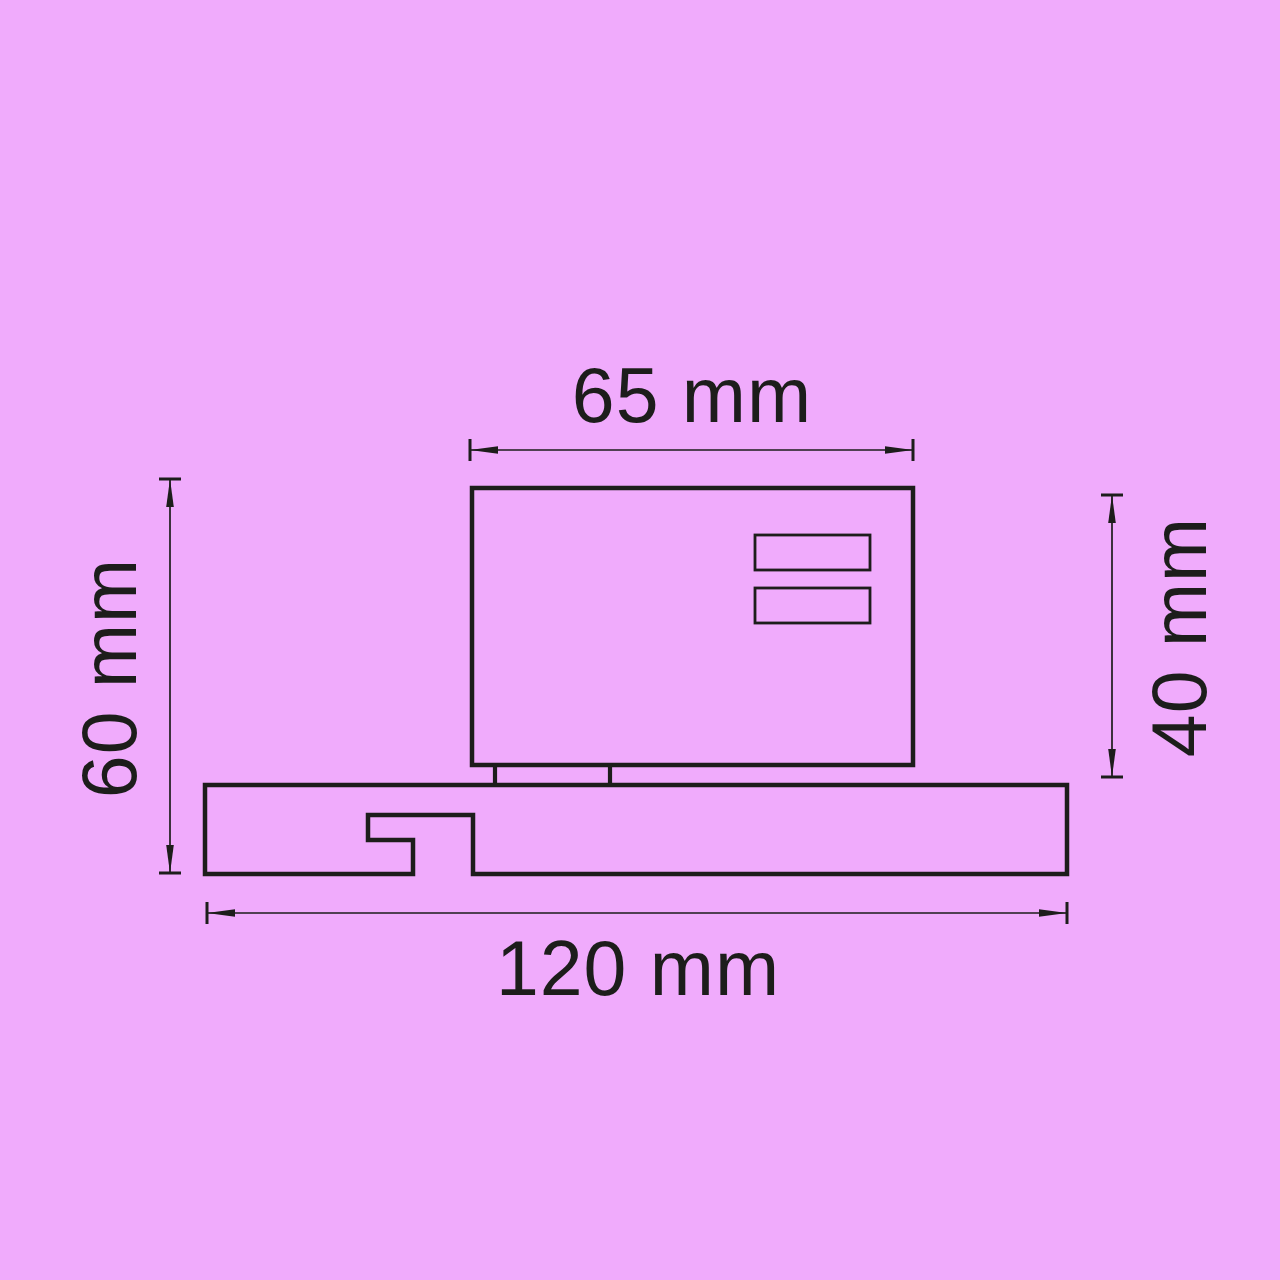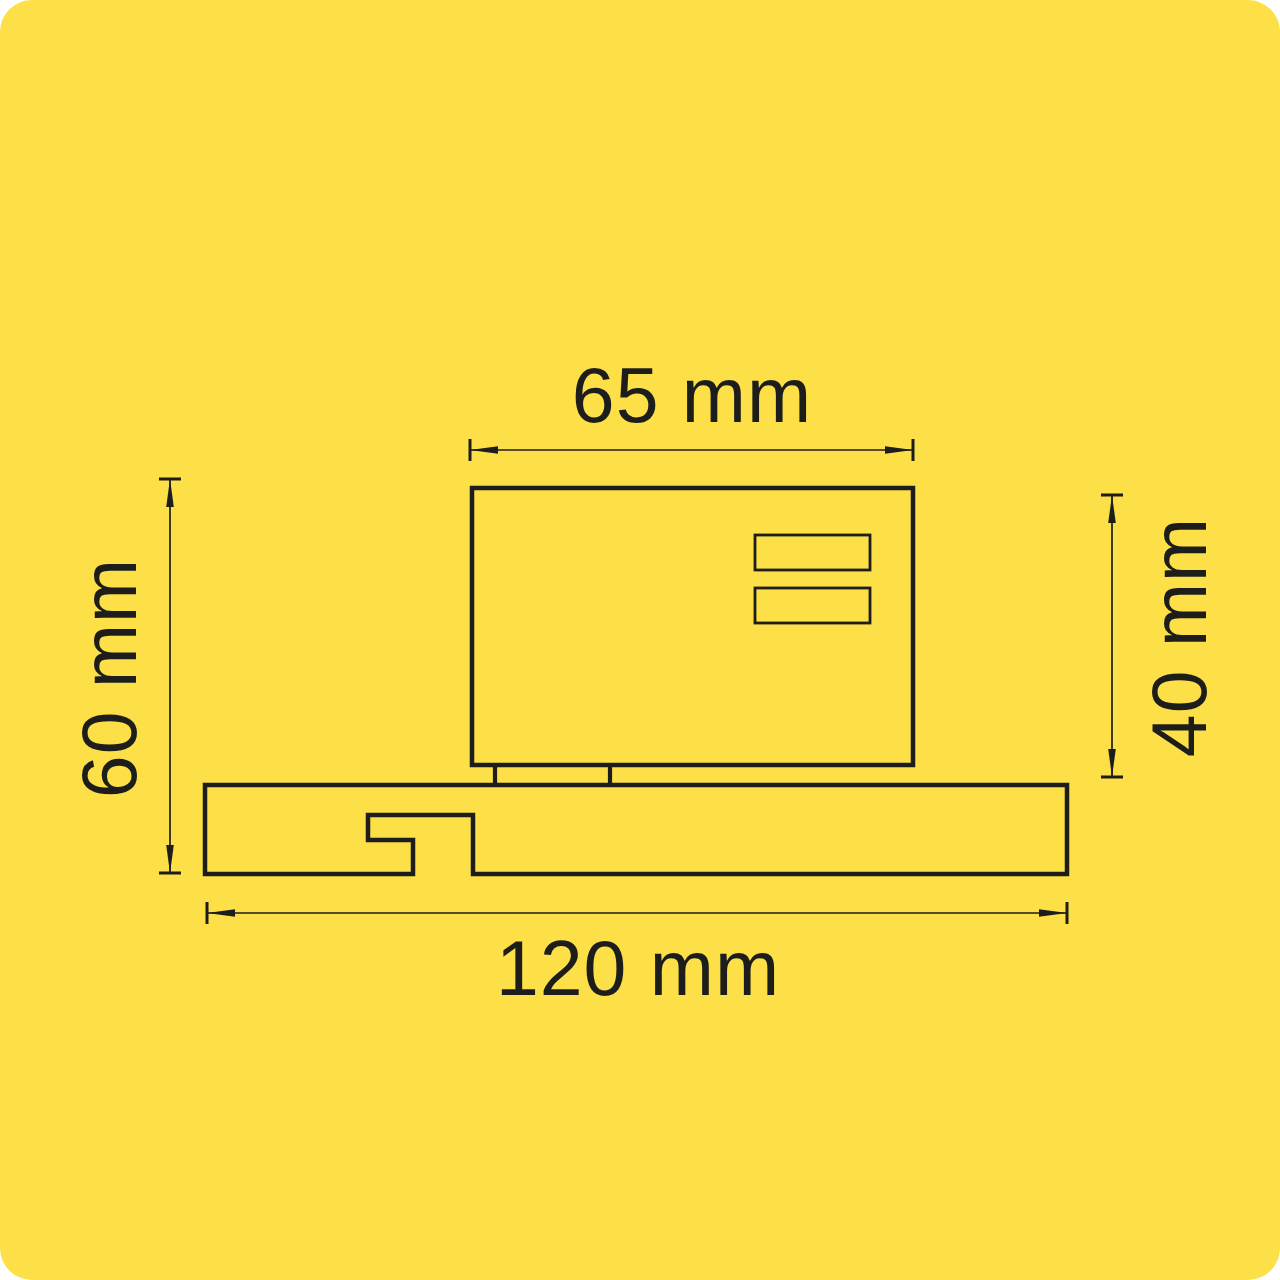--- a/index.html
+++ b/index.html
@@ -4,23 +4,22 @@
 <style>
   html, body {
     margin: 0;
     padding: 0;
     background: #ffffff;
   }
   .canvas {
     position: relative;
     width: 1280px;
     height: 1280px;
-    background: #fde047;
+    background: #f0abfc;
     overflow: hidden;
-    border-radius: 32px;
   }
   svg.drawing {
     position: absolute;
     left: 0;
     top: 0;
     width: 1280px;
     height: 1280px;
   }
   .dim-label {
     font-family: "Liberation Sans", sans-serif;

